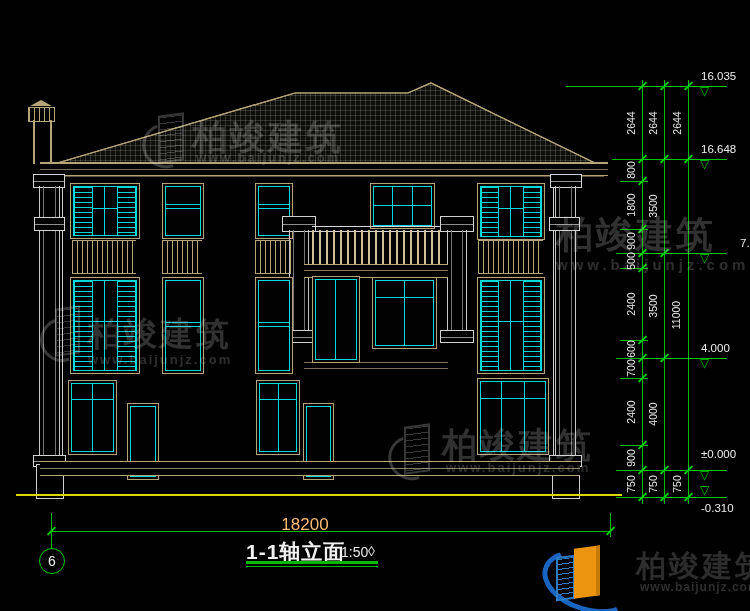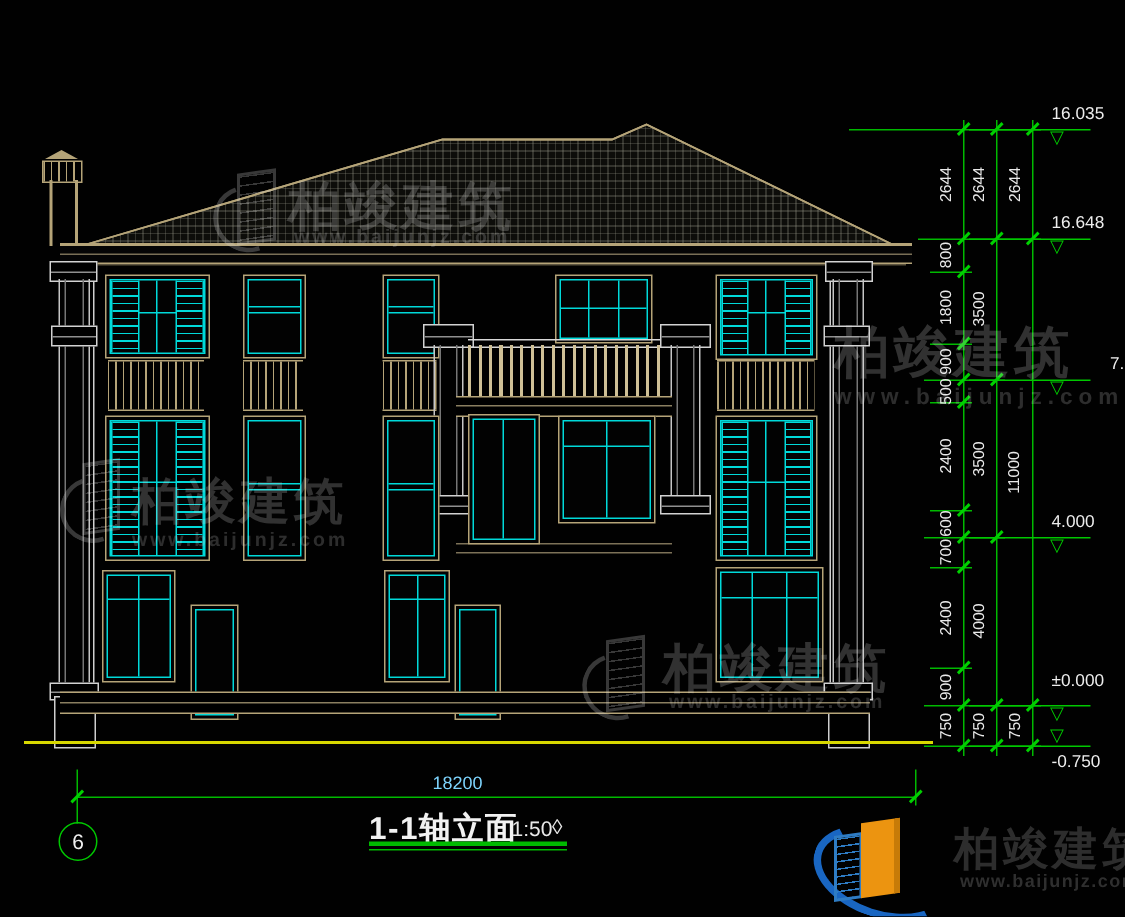--- a/index.html
+++ b/index.html
@@ -318,30 +318,30 @@
       <div class="tri" style="position: absolute; left: 700px; top: 252px;">▽</div>
       <div class="lvl-txt" style="position: absolute; left: 740px; top: 237px;">7.500</div>
       <div style="position: absolute; left: 646px; top: 358px; width: 81px; height: 1px; background: rgb(0, 200, 0);"></div>
       <div class="tri" style="position: absolute; left: 700px; top: 357px;">▽</div>
       <div class="lvl-txt" style="position: absolute; left: 701px; top: 342px;">4.000</div>
       <div style="position: absolute; left: 646px; top: 470px; width: 81px; height: 1px; background: rgb(0, 200, 0);"></div>
       <div class="tri" style="position: absolute; left: 700px; top: 469px;">▽</div>
       <div class="lvl-txt" style="position: absolute; left: 701px; top: 448px;">±0.000</div>
       <div style="position: absolute; left: 646px; top: 497px; width: 81px; height: 1px; background: rgb(0, 200, 0);"></div>
       <div class="tri" style="position: absolute; left: 700px; top: 484px;">▽</div>
-      <div class="lvl-txt" style="position: absolute; left: 701px; top: 502px;">-0.750</div>
+      <div class="lvl-txt" style="position: absolute; left: 701px; top: 502px;">-0.310</div>
     </div>
 
   <div>
     <div class="abs green-l" style="left:51px;top:531px;width:560px;height:1px;"></div>
     <div class="abs green-l" style="left:51px;top:513px;width:1px;height:36px;"></div>
     <div class="abs green-l" style="left:610px;top:513px;width:1px;height:24px;"></div>
     <div class="tick" style="left:46px;top:530px;"></div>
     <div class="tick" style="left:605px;top:530px;"></div>
-    <div class="abs" style="left:265px;top:515px;width:80px;text-align:center;color:#7dd3fc;font-size:12px;">18200</div>
+    <div class="abs" style="left:265px;top:515px;width:80px;text-align:center;color:#fdba74;font-size:17px;">18200</div>
   </div>
 
   <div class="abs" style="left:39px;top:548px;width:24px;height:24px;border:1.5px solid #00c800;border-radius:50%;
               display:flex;align-items:center;justify-content:center;">
     <span style="color:#f0f0f0;font-size:14px;">6</span>
   </div>
 
   <div>
     <div class="abs" style="left:246px;top:538px;color:#f2f2f2;font-size:21px;font-weight:bold;letter-spacing:1px;">1-1轴立面</div>
     <div class="abs" style="left:341px;top:544px;color:#e8e8e8;font-size:14px;">1:50</div>

